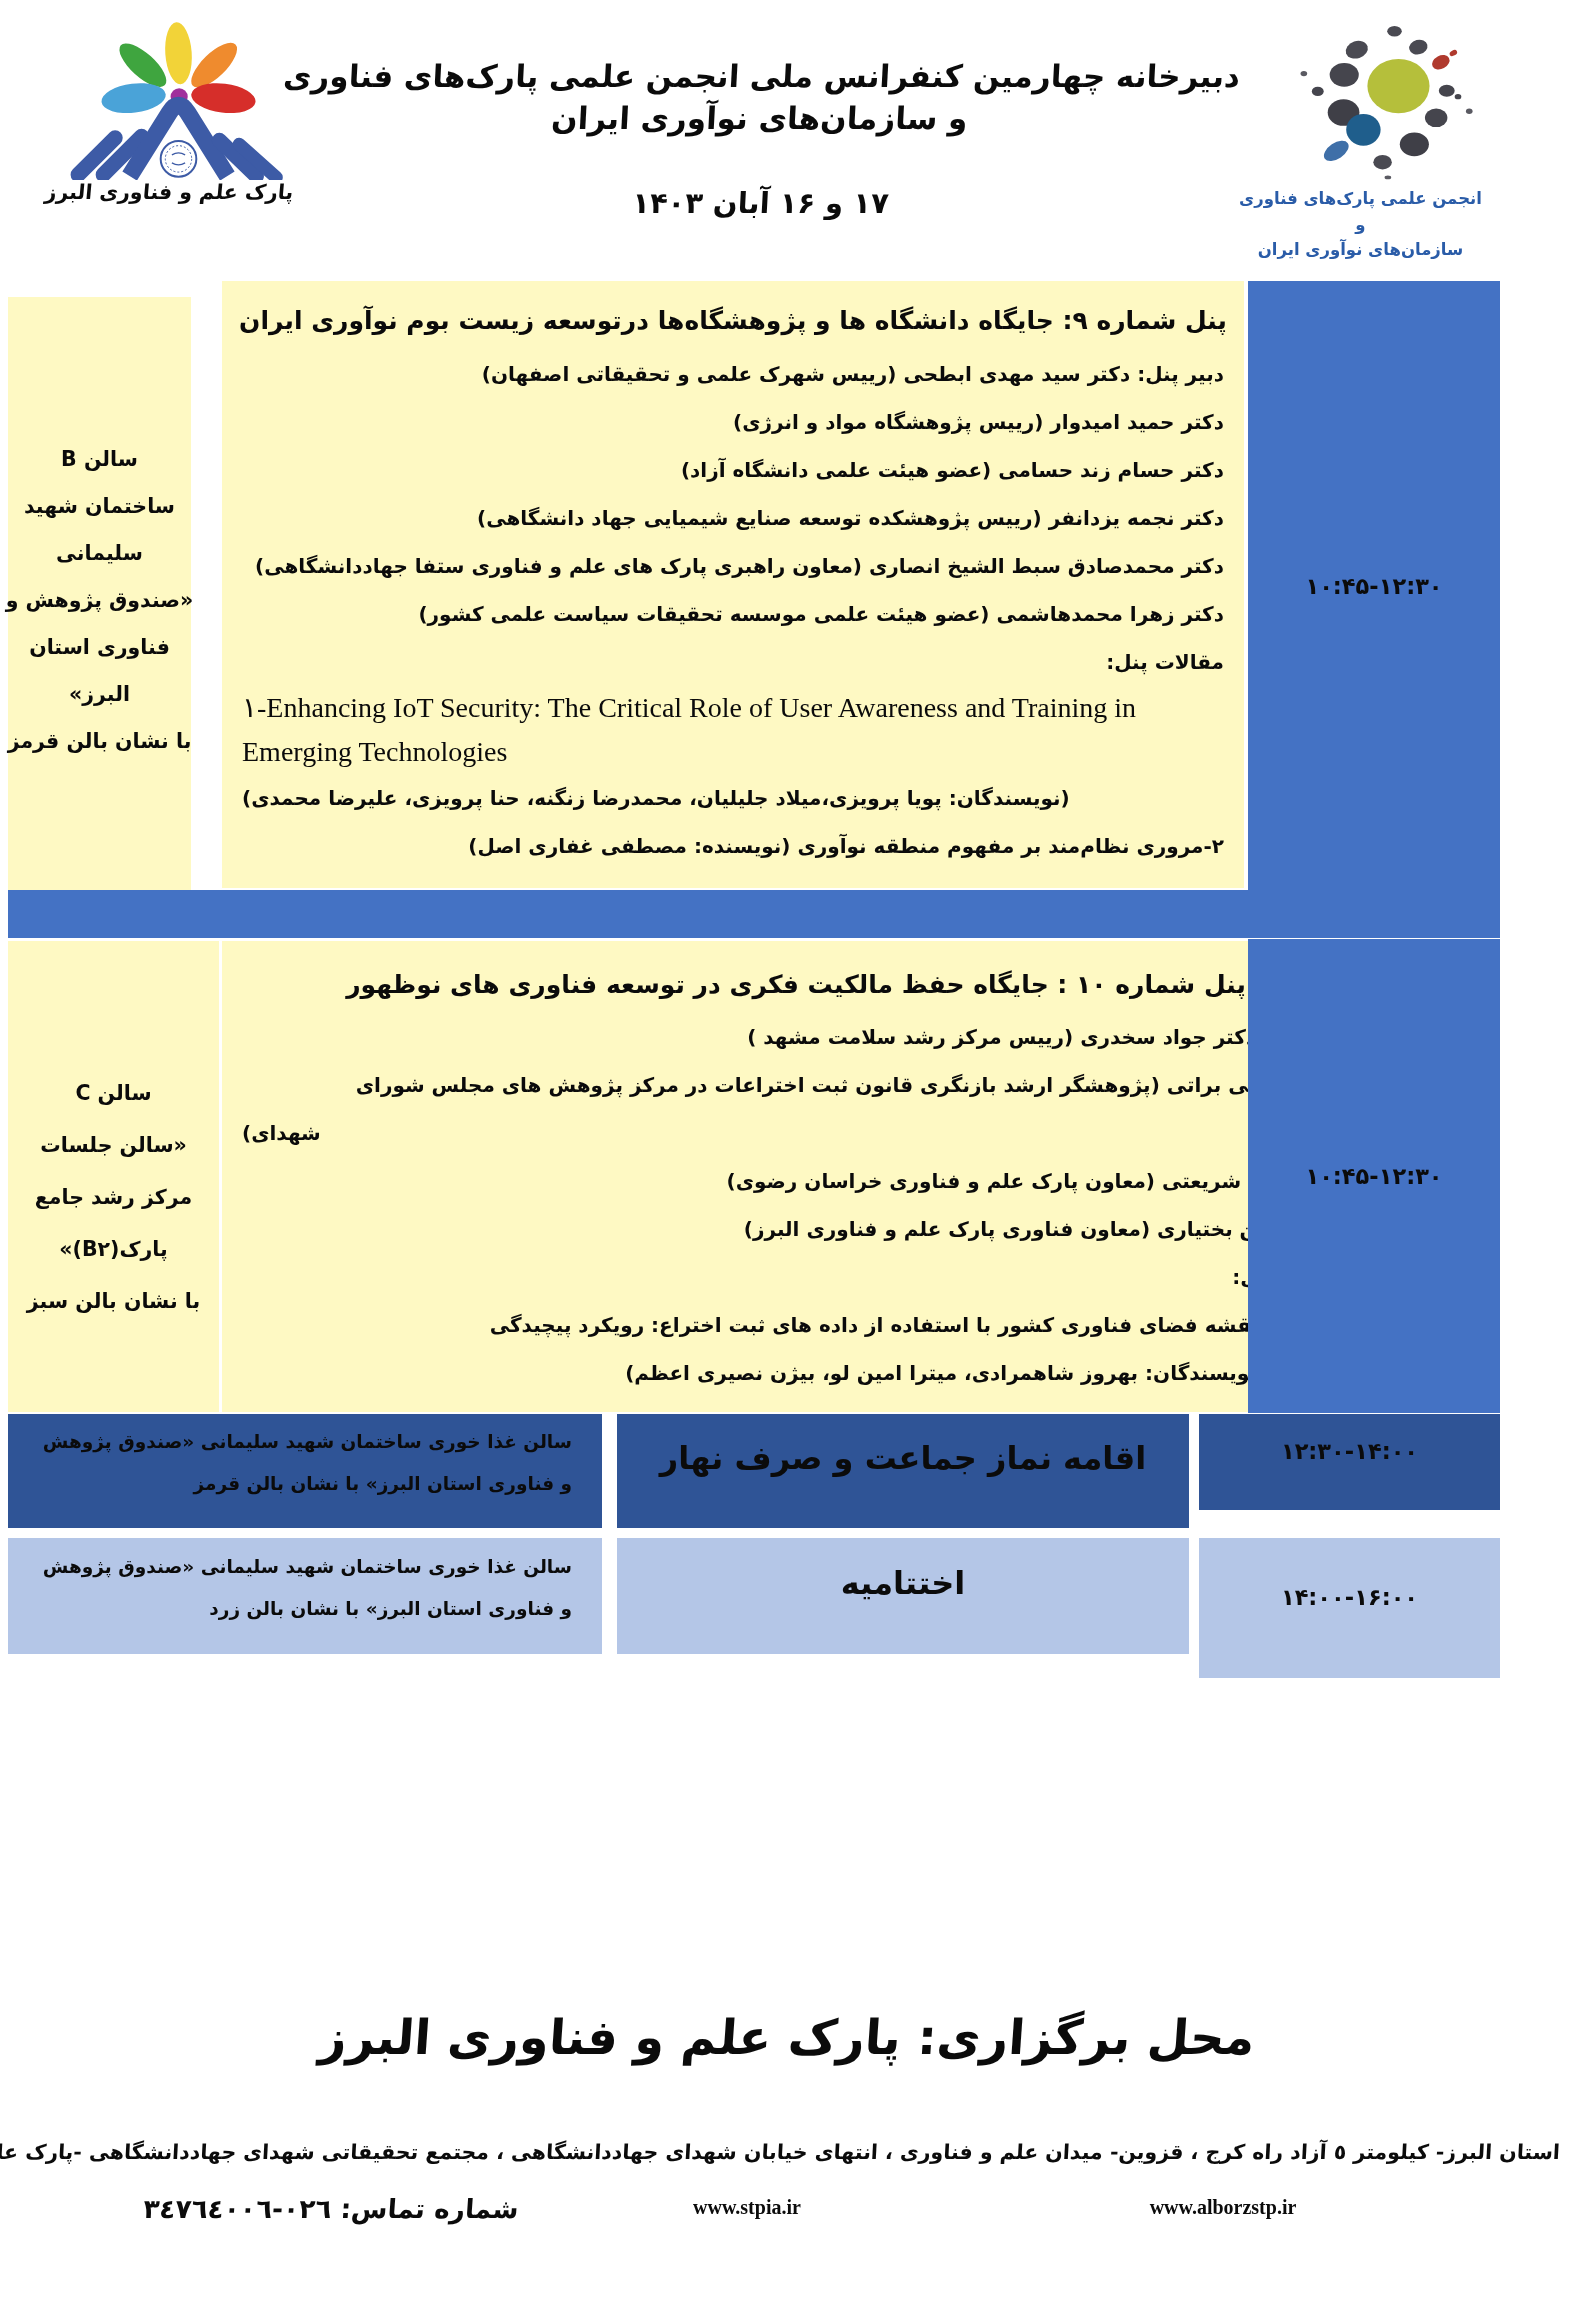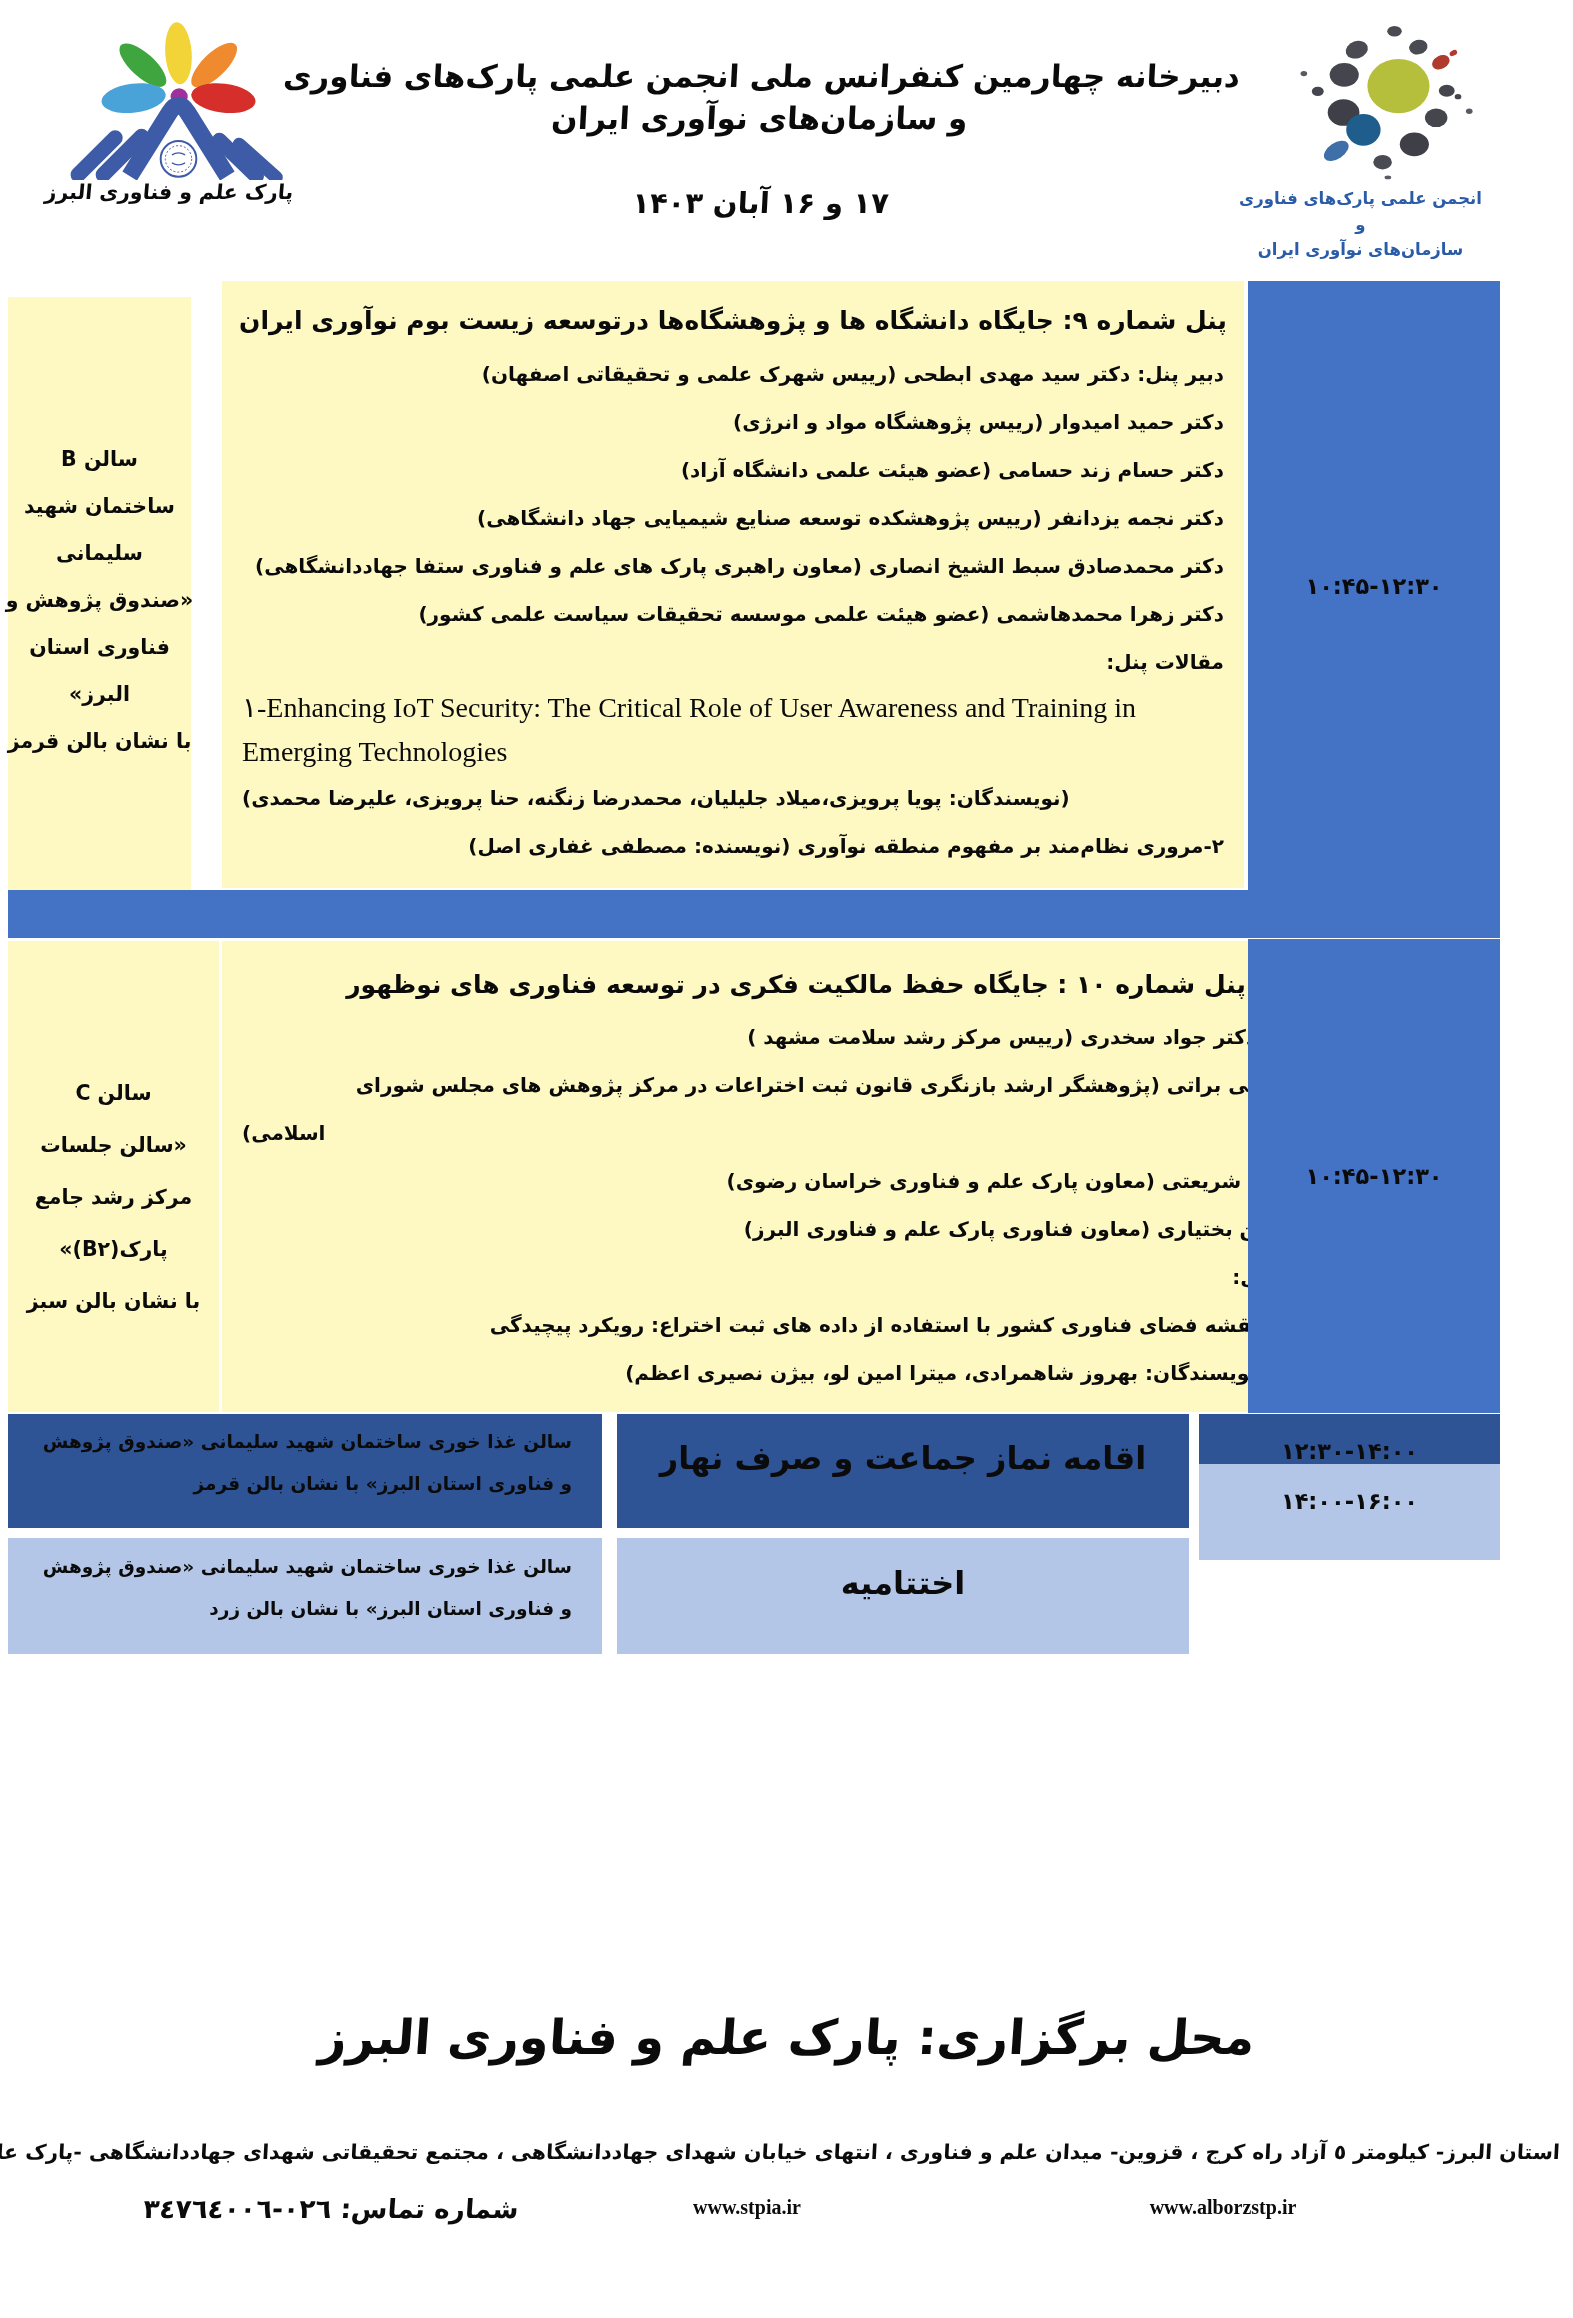--- a/index.html
+++ b/index.html
@@ -181,21 +181,21 @@
     <div class="loc-line" style="line-height:52px;">«سالن جلسات</div>
     <div class="loc-line" style="line-height:52px;">مرکز رشد جامع</div>
     <div class="loc-line" style="line-height:52px;">پارک(B۲)»</div>
     <div class="loc-line" style="line-height:52px;">با نشان بالن سبز</div>
   </div>
 
   <div class="cell light content-cell" style="left:222px;top:941px;width:1148px;height:471px;padding-top:14px;">
     <div class="panel-title">پنل شماره ۱۰ :  جایگاه حفظ مالکیت فکری در توسعه فناوری های نوظهور</div>
     <div class="line">دبیر پنل: دکتر جواد سخدری (رییس مرکز رشد سلامت مشهد )</div>
     <div class="line">دکتر مرتضی براتی (پژوهشگر ارشد بازنگری قانون ثبت اختراعات در مرکز پژوهش های مجلس شورای</div>
-    <div class="line align-left">اسلامی)</div>
+    <div class="line align-left">شهدای)</div>
     <div class="line">دکتر ایمان شریعتی (معاون پارک علم و فناوری خراسان رضوی)</div>
     <div class="line">دکتر حسین بختیاری (معاون فناوری پارک علم و فناوری البرز)</div>
     <div class="line">مقالات پنل:</div>
     <div class="line">۱-ترسیم نقشه فضای فناوری کشور با استفاده از داده های ثبت اختراع: رویکرد پیچیدگی</div>
     <div class="line">اقتصادی(نویسندگان: بهروز شاهمرادی، میترا امین لو، بیژن نصیری اعظم)</div>
   </div>
 
   <div class="cell accent time-cell" style="left:1248px;top:939px;width:252px;height:474px;">
     <span>۱۰:۴۵-۱۲:۳۰</span>
   </div>
@@ -209,21 +209,21 @@
   <div class="cell dark band-time" style="left:1199px;top:1414px;width:301px;height:96px;">
     <span>۱۲:۳۰-۱۴:۰۰</span>
   </div>
 
   <div class="cell midlight band-loc" style="left:8px;top:1538px;width:594px;height:116px;">
     <span>سالن غذا خوری ساختمان شهید سلیمانی «صندوق پژوهش و فناوری استان البرز» با نشان  بالن زرد</span>
   </div>
   <div class="cell midlight band-title" style="left:617px;top:1538px;width:572px;height:116px;">
     <span>اختتامیه</span>
   </div>
-  <div class="cell midlight band-time" style="left:1199px;top:1464px;width:301px;height:96px;">
+  <div class="cell midlight band-time" style="left:1199px;top:1538px;width:301px;height:140px;">
     <span>۱۴:۰۰-۱۶:۰۰</span>
   </div>
 
   <div class="abs venue-line">محل برگزاری: پارک علم و فناوری البرز</div>
   <div class="abs address-line">استان البرز- کیلومتر ٥ آزاد راه کرج ، قزوین- میدان علم و فناوری ، انتهای خیابان  شهدای جهاددانشگاهی ، مجتمع تحقیقاتی شهدای جهاددانشگاهی -پارک علم و فناوری البرز</div>
   <div class="abs phone-line">شماره تماس: ٠٢٦-٣٤٧٦٤٠٠٦</div>
   <div class="abs site site-stpia">www.stpia.ir</div>
   <div class="abs site site-alborz">www.alborzstp.ir</div>
 
 </div>

